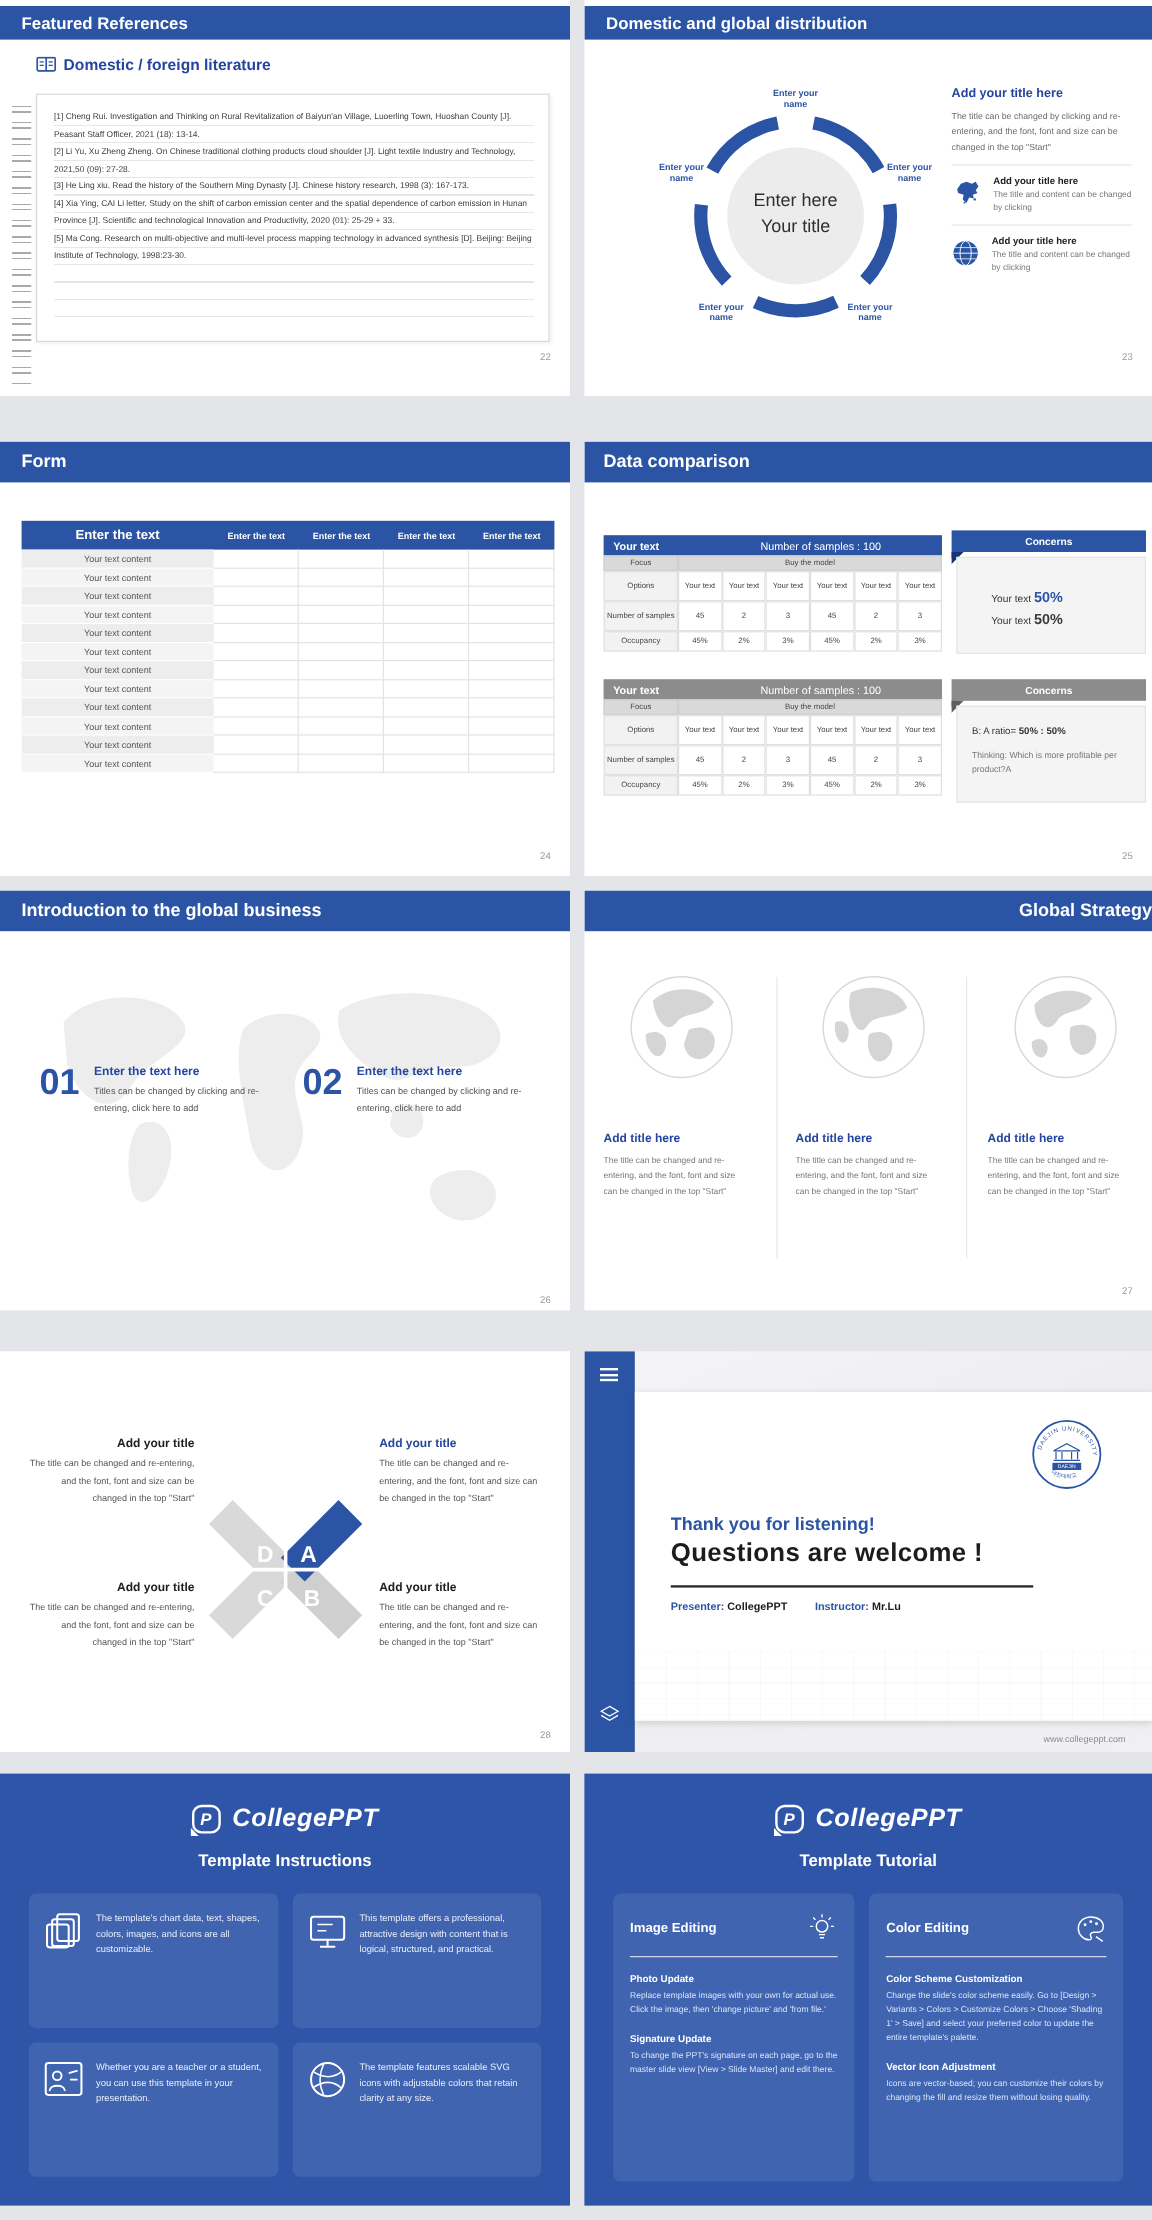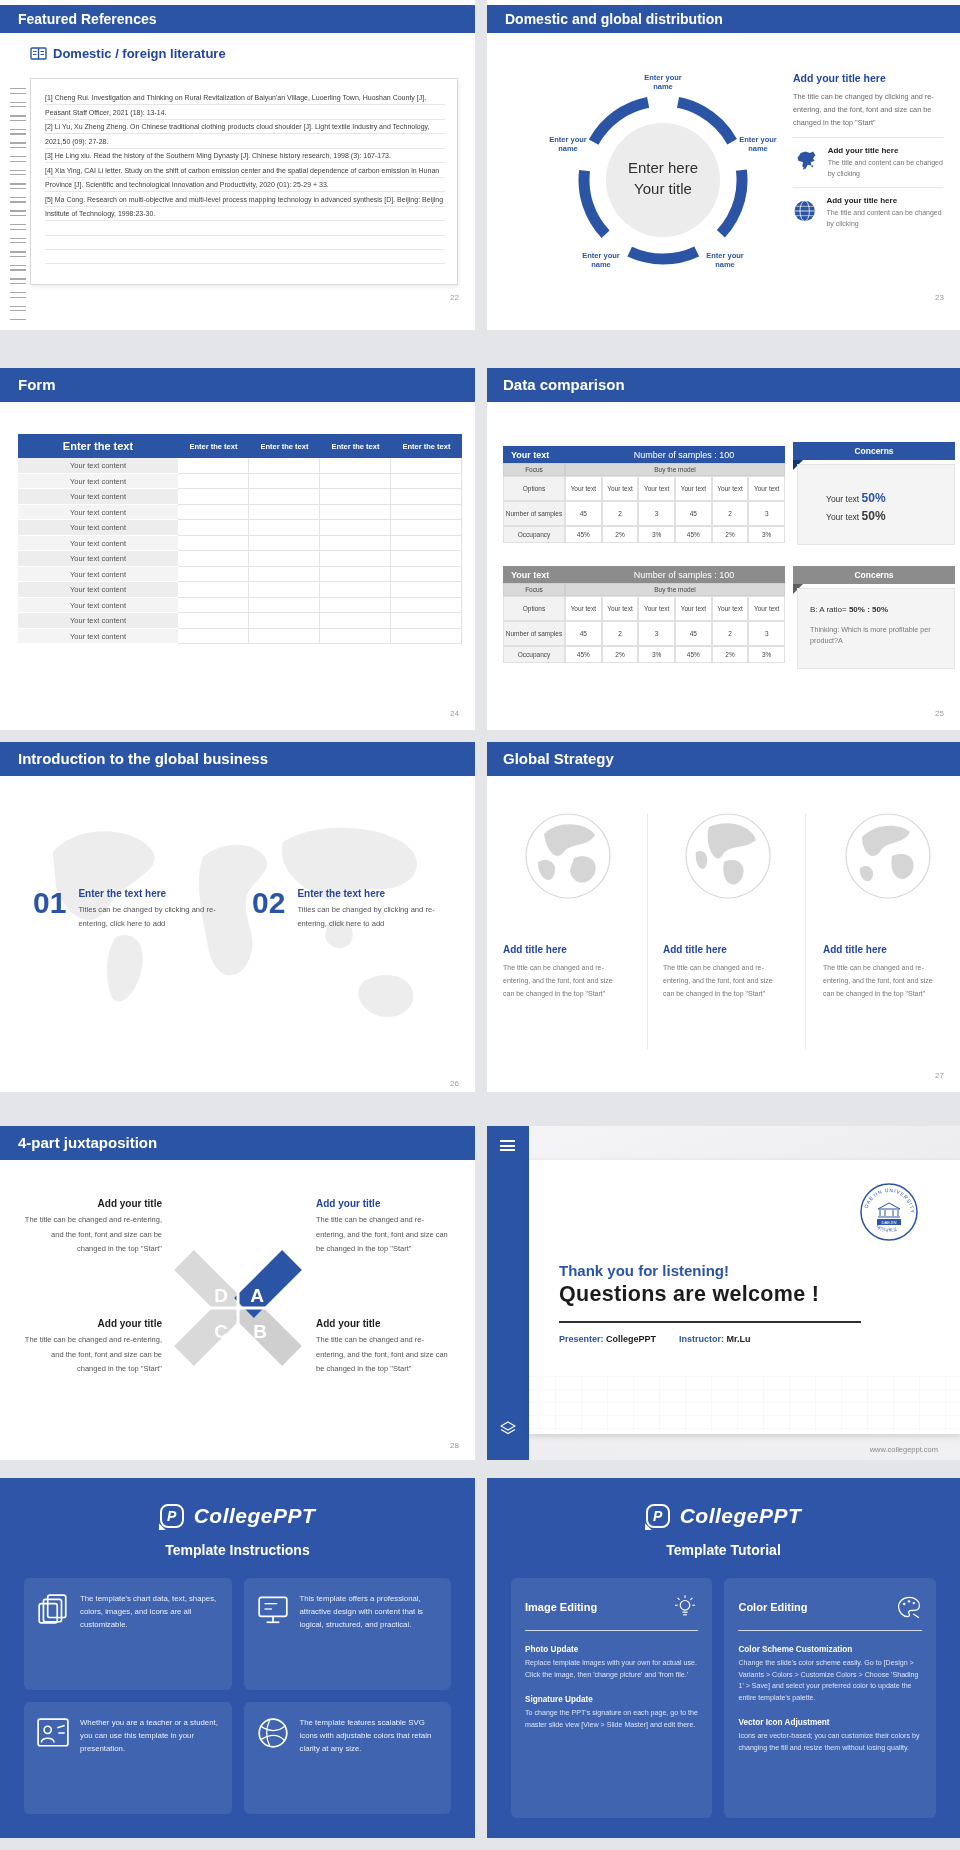--- a/index.html
+++ b/index.html
@@ -414,21 +414,21 @@
       <div class="gb-num">02</div>
       <div>
         <div class="gb-title">Enter the text here</div>
         <div class="gb-body">Titles can be changed by clicking and re-entering, click here to add</div>
       </div>
     </div>
     <div class="pagenum" style="bottom:4px;">26</div>
   </div>
 
   <div class="panel" style="left:487px;top:742px;width:473px;height:350px;">
-    <div class="bar" style="padding-left:16px;">Global Strategy</div>
+    <div class="bar" style="padding-left:16px;text-align:right;">Global Strategy</div>
     <div class="vdiv" style="left:160px;"></div>
     <div class="vdiv" style="left:318px;"></div>
 
     <div class="gs-col" style="left:16px;">
       <svg width="88" height="88" viewBox="0 0 88 88">
         <circle cx="44" cy="44" r="42" fill="#fff" stroke="#d8d8d8" stroke-width="1.2"></circle>
         <g fill="#d5d5d5">
           <path d="M20,22 C34,8 62,10 71,23 C63,36 46,30 39,41 C31,50 22,37 20,22 Z"></path>
           <path d="M14,50 C24,44 35,52 30,63 C26,74 14,66 14,50 Z"></path>
           <path d="M50,46 C65,40 76,50 70,63 C62,76 47,71 46,58 Z"></path>
@@ -461,21 +461,20 @@
         </g>
       </svg>
       <div class="gs-title">Add title here</div>
       <div class="gs-body">The title can be changed and re-entering, and the font, font and size can be changed in the top "Start"</div>
     </div>
 
     <div class="pagenum" style="bottom:12px;">27</div>
   </div>
 
   <div class="panel" style="left:0;top:1126px;width:475px;height:334px;">
-    <div class="bar">4-part juxtaposition</div>
 
     <div class="jx right" style="left:22px;top:72px;">
       <div class="t">Add your title</div>
       <div class="b">The title can be changed and re-entering, and the font, font and size can be changed in the top "Start"</div>
     </div>
     <div class="jx left bluettl" style="left:316px;top:72px;width:136px;">
       <div class="t">Add your title</div>
       <div class="b">The title can be changed and re-entering, and the font, font and size can be changed in the top "Start"</div>
     </div>
     <div class="jx right" style="left:22px;top:192px;">

